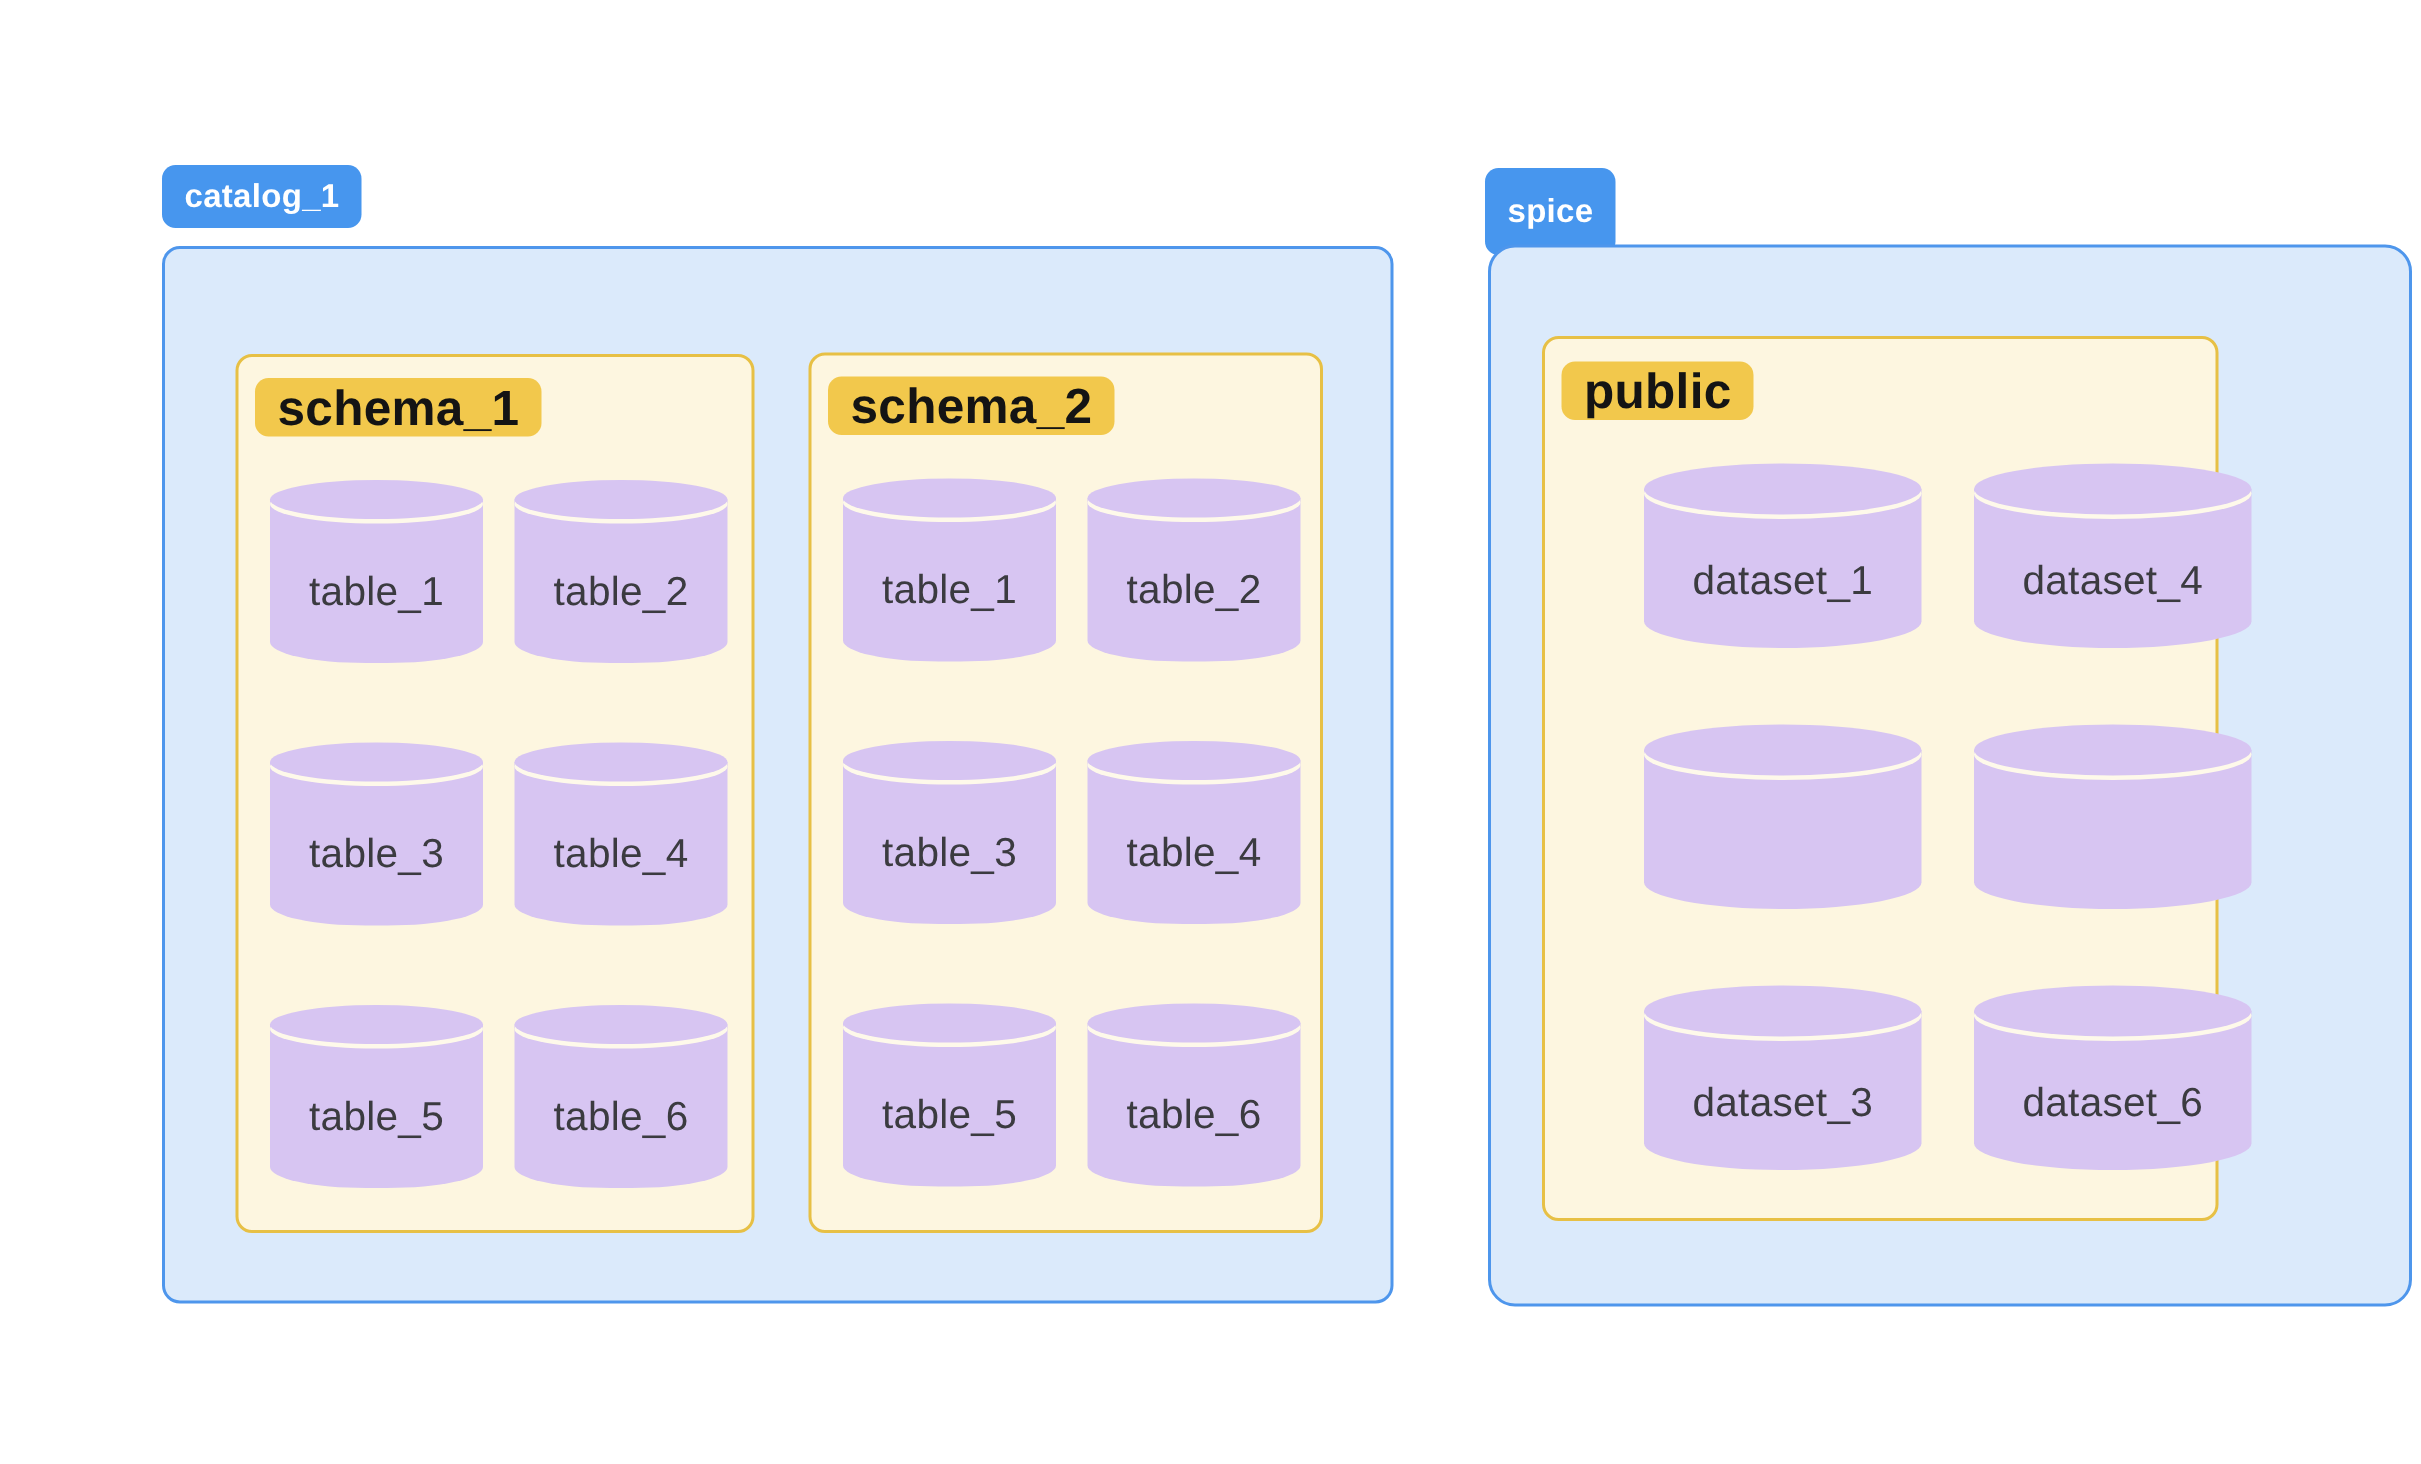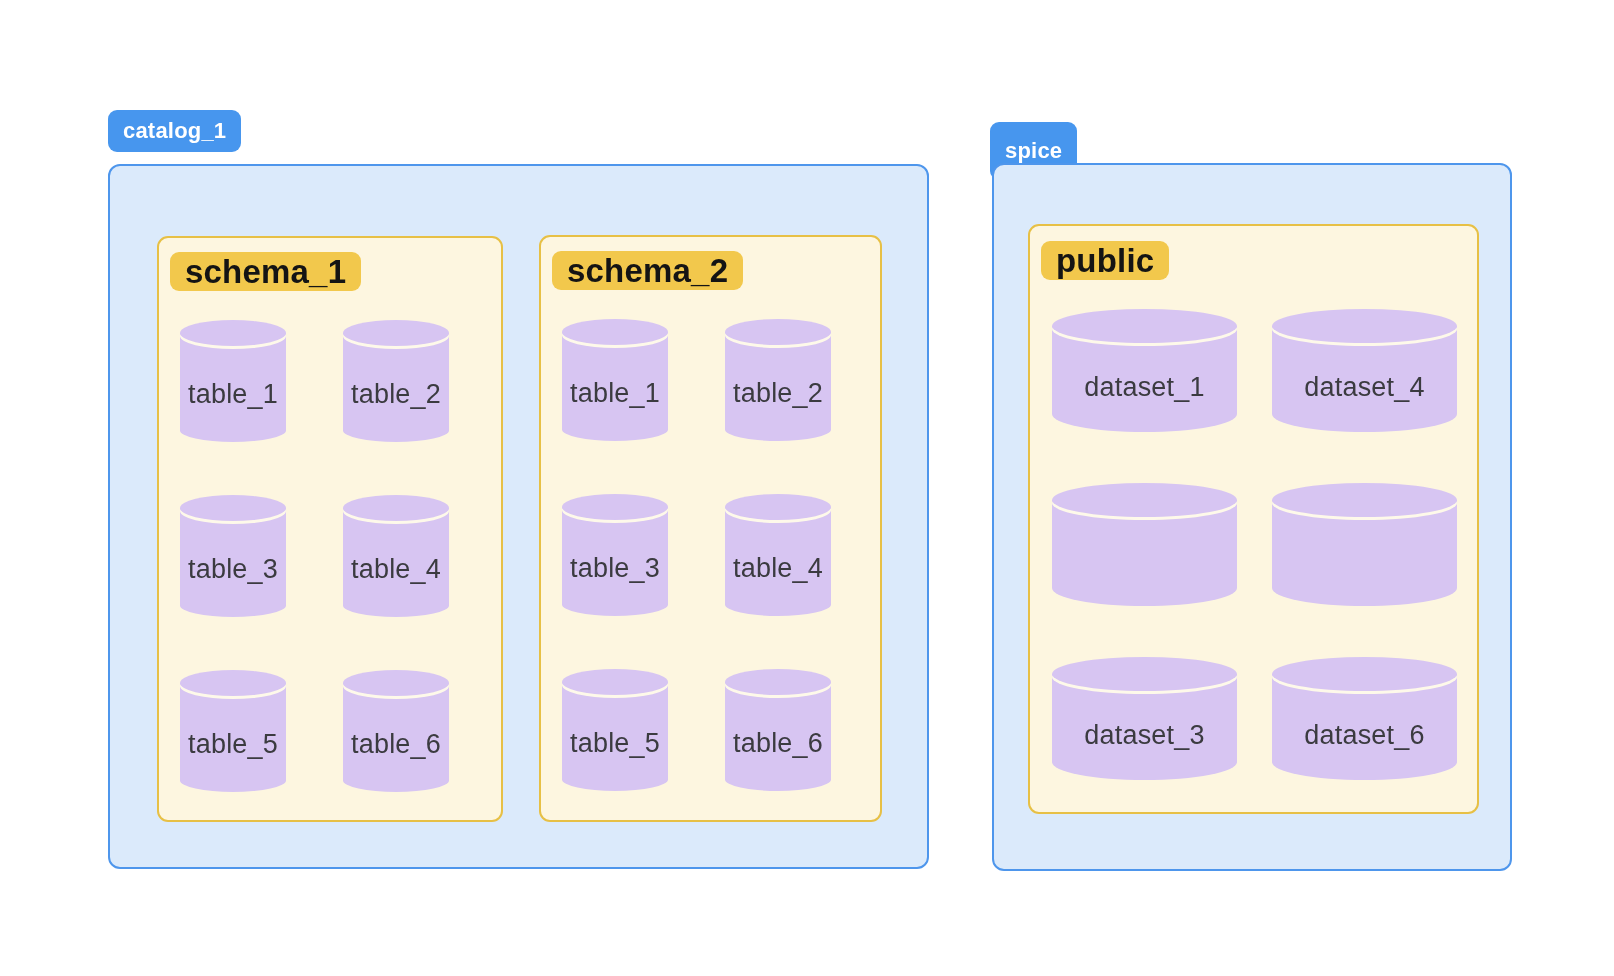--- a/index.html
+++ b/index.html
@@ -75,22 +75,22 @@
     grid-template-columns:repeat(2,127px);
     column-gap:36px;row-gap:53px;
   }
   .grid-lg{
     left:22px;top:83px;
     grid-template-columns:repeat(2,185px);
     column-gap:35px;row-gap:51px;
   }
   
   .cyl{position:relative;}
-  .cyl-sm{width:106px;height:122px;}
-  .cyl-lg{width:185px;height:123px;}
+  .cyl-sm{width:142px;height:122px;}
+  .cyl-lg{width:185px;height:123px;margin-left:44px;}
   .cyl-body{
     position:absolute;left:0;right:0;bottom:0;
     background:var(--cylinder-fill);
   }
   .cyl-sm .cyl-body{top:13px;border-radius:0 0 64px 64px / 0 0 14px 14px;}
   .cyl-lg .cyl-body{top:17px;border-radius:0 0 93px 93px / 0 0 18px 18px;}
   .cyl-lid{
     position:absolute;top:0;left:0;right:0;
     background:var(--cylinder-fill);
     border-radius:50%;
@@ -181,23 +181,23 @@
       </div>
       <div class="cyl cyl-sm">
         <div class="cyl-body"></div>
         <div class="cyl-lid"></div>
         <div class="cyl-label">table_6</div>
       </div>
     </div>
   </div>
 </div>
 
-<div class="container-tag" style="left:990px;top:122px;height:58px;">spice</div>
-
-<div class="container-box" style="left:992px;top:163px;width:520px;height:708px;">
+<div class="container-tag" style="left:990px;top:112px;height:58px;">spice</div>
+
+<div class="container-box" style="left:992px;top:163px;width:616px;height:708px;border-radius:18px;">
 
   <div class="group-box" style="left:34px;top:59px;width:451px;height:590px;">
     <div class="group-tag" style="top:15px;">public</div>
     <div class="grid grid-lg">
       <div class="cyl cyl-lg">
         <div class="cyl-body"></div>
         <div class="cyl-lid"></div>
         <div class="cyl-label">dataset_1</div>
       </div>
       <div class="cyl cyl-lg">

